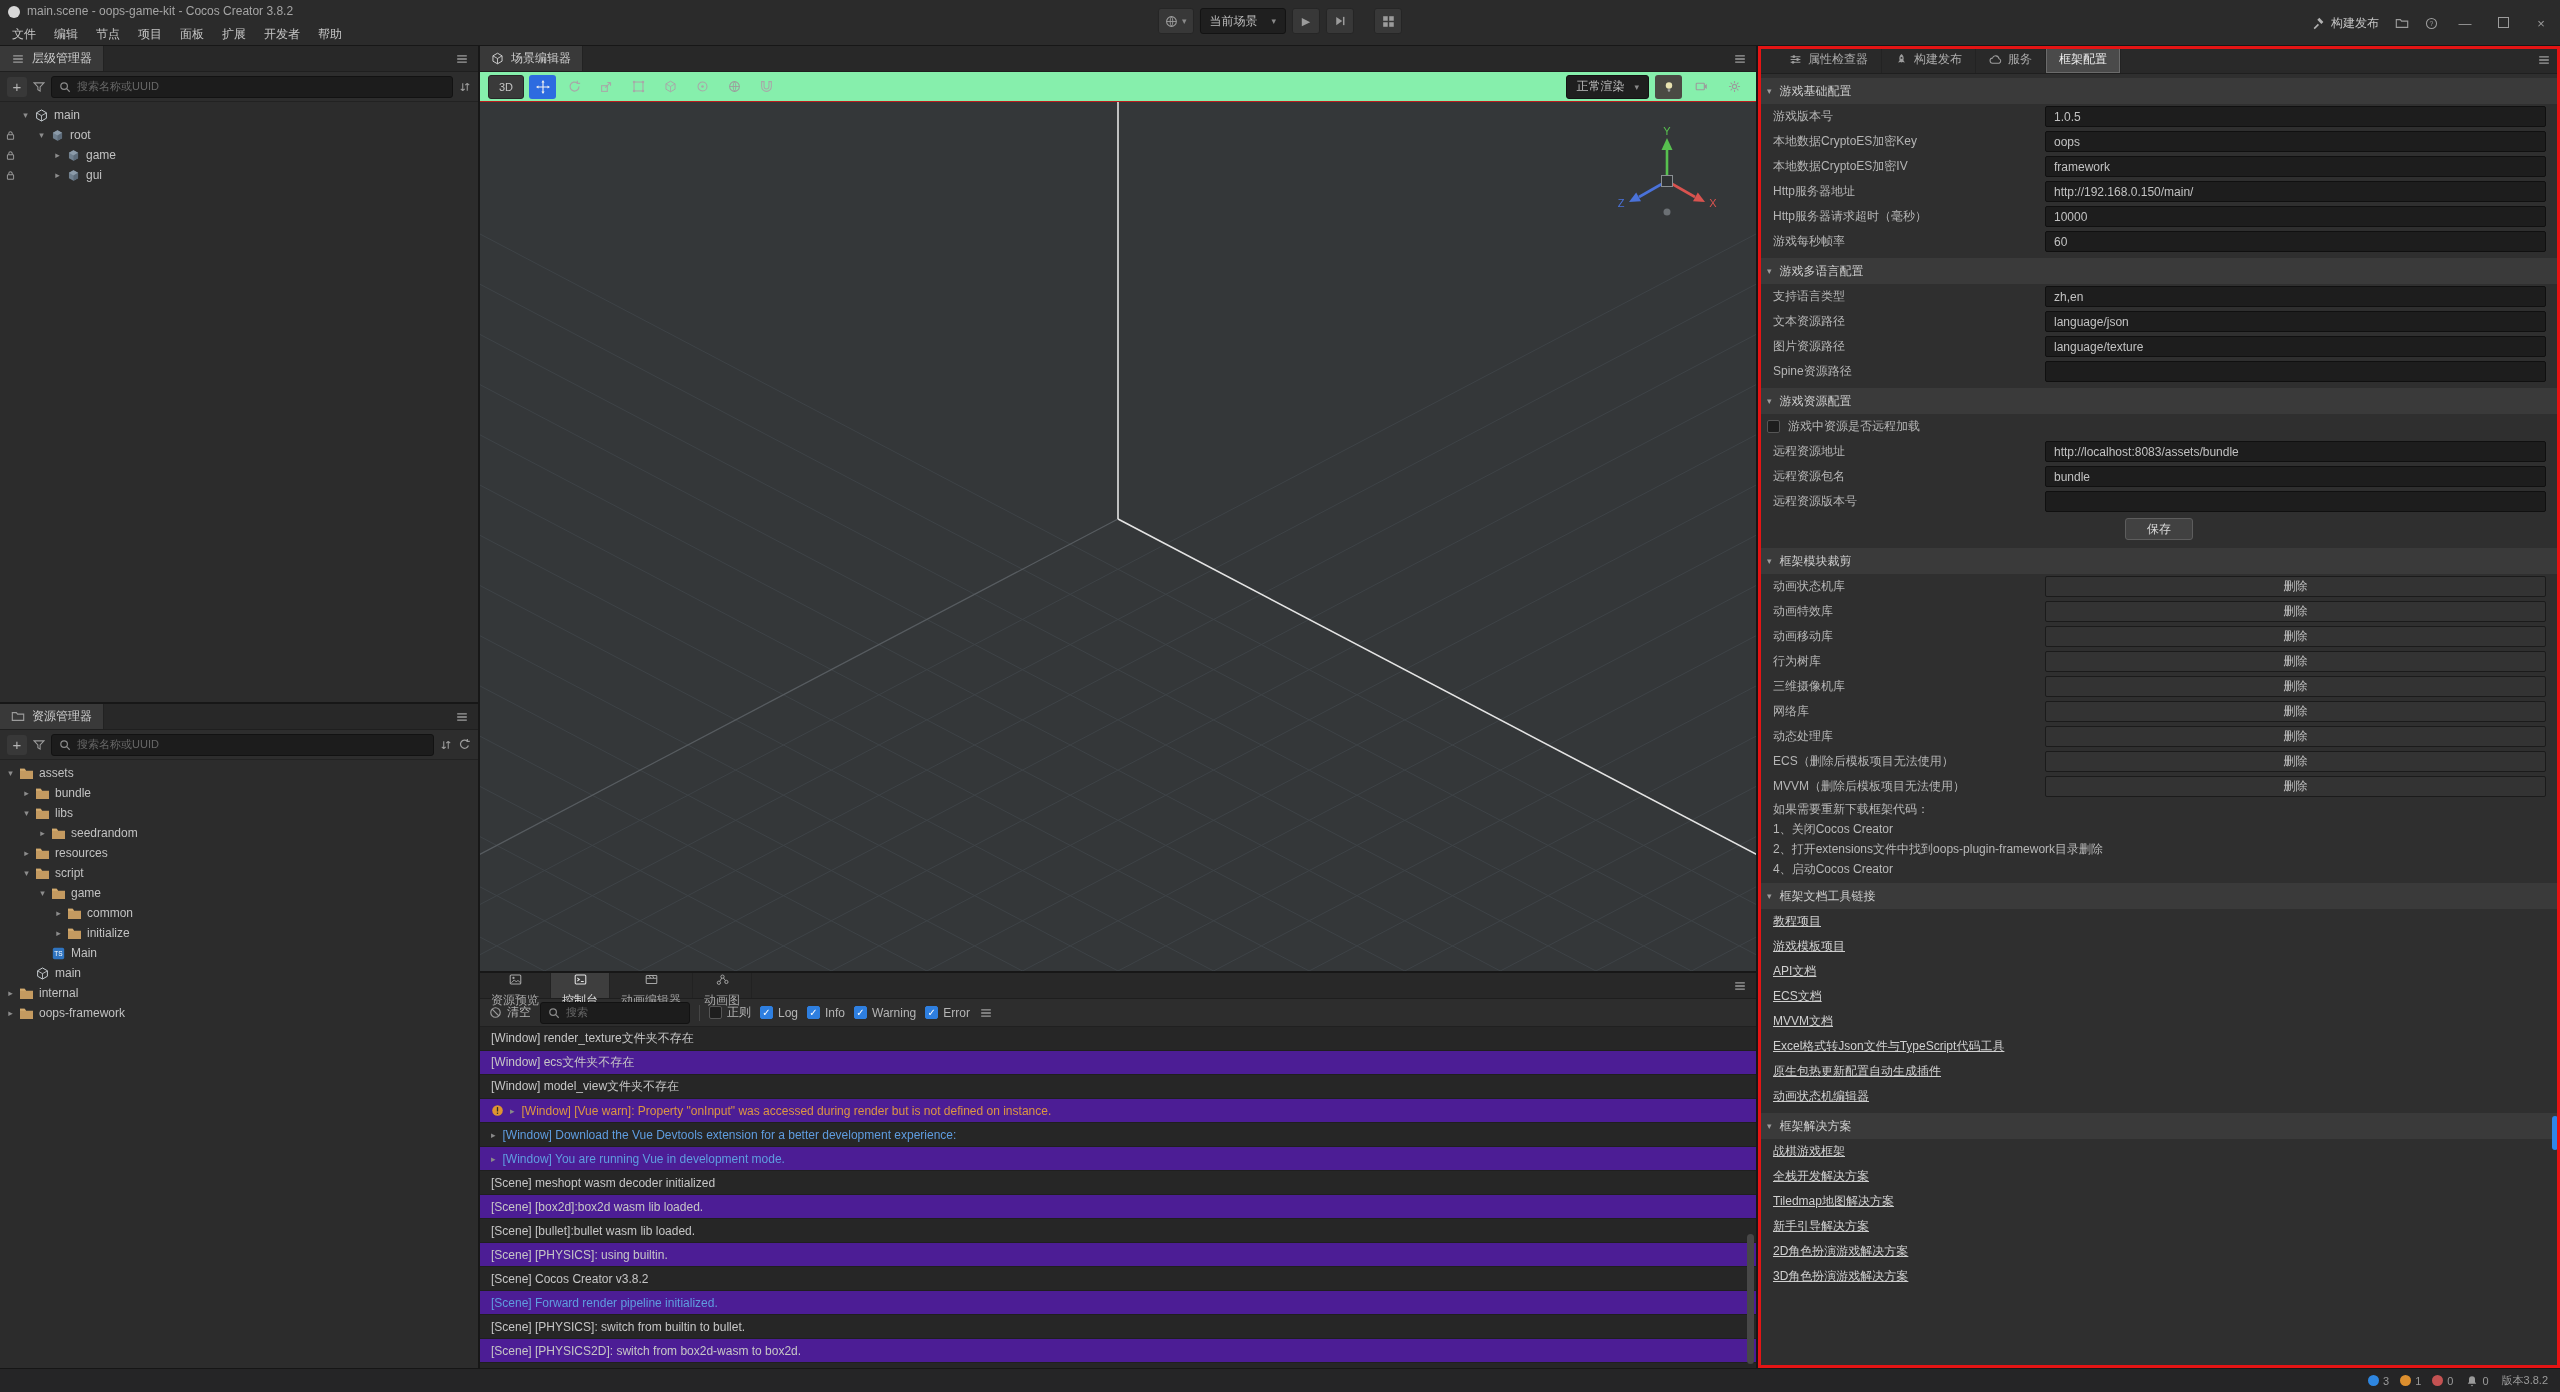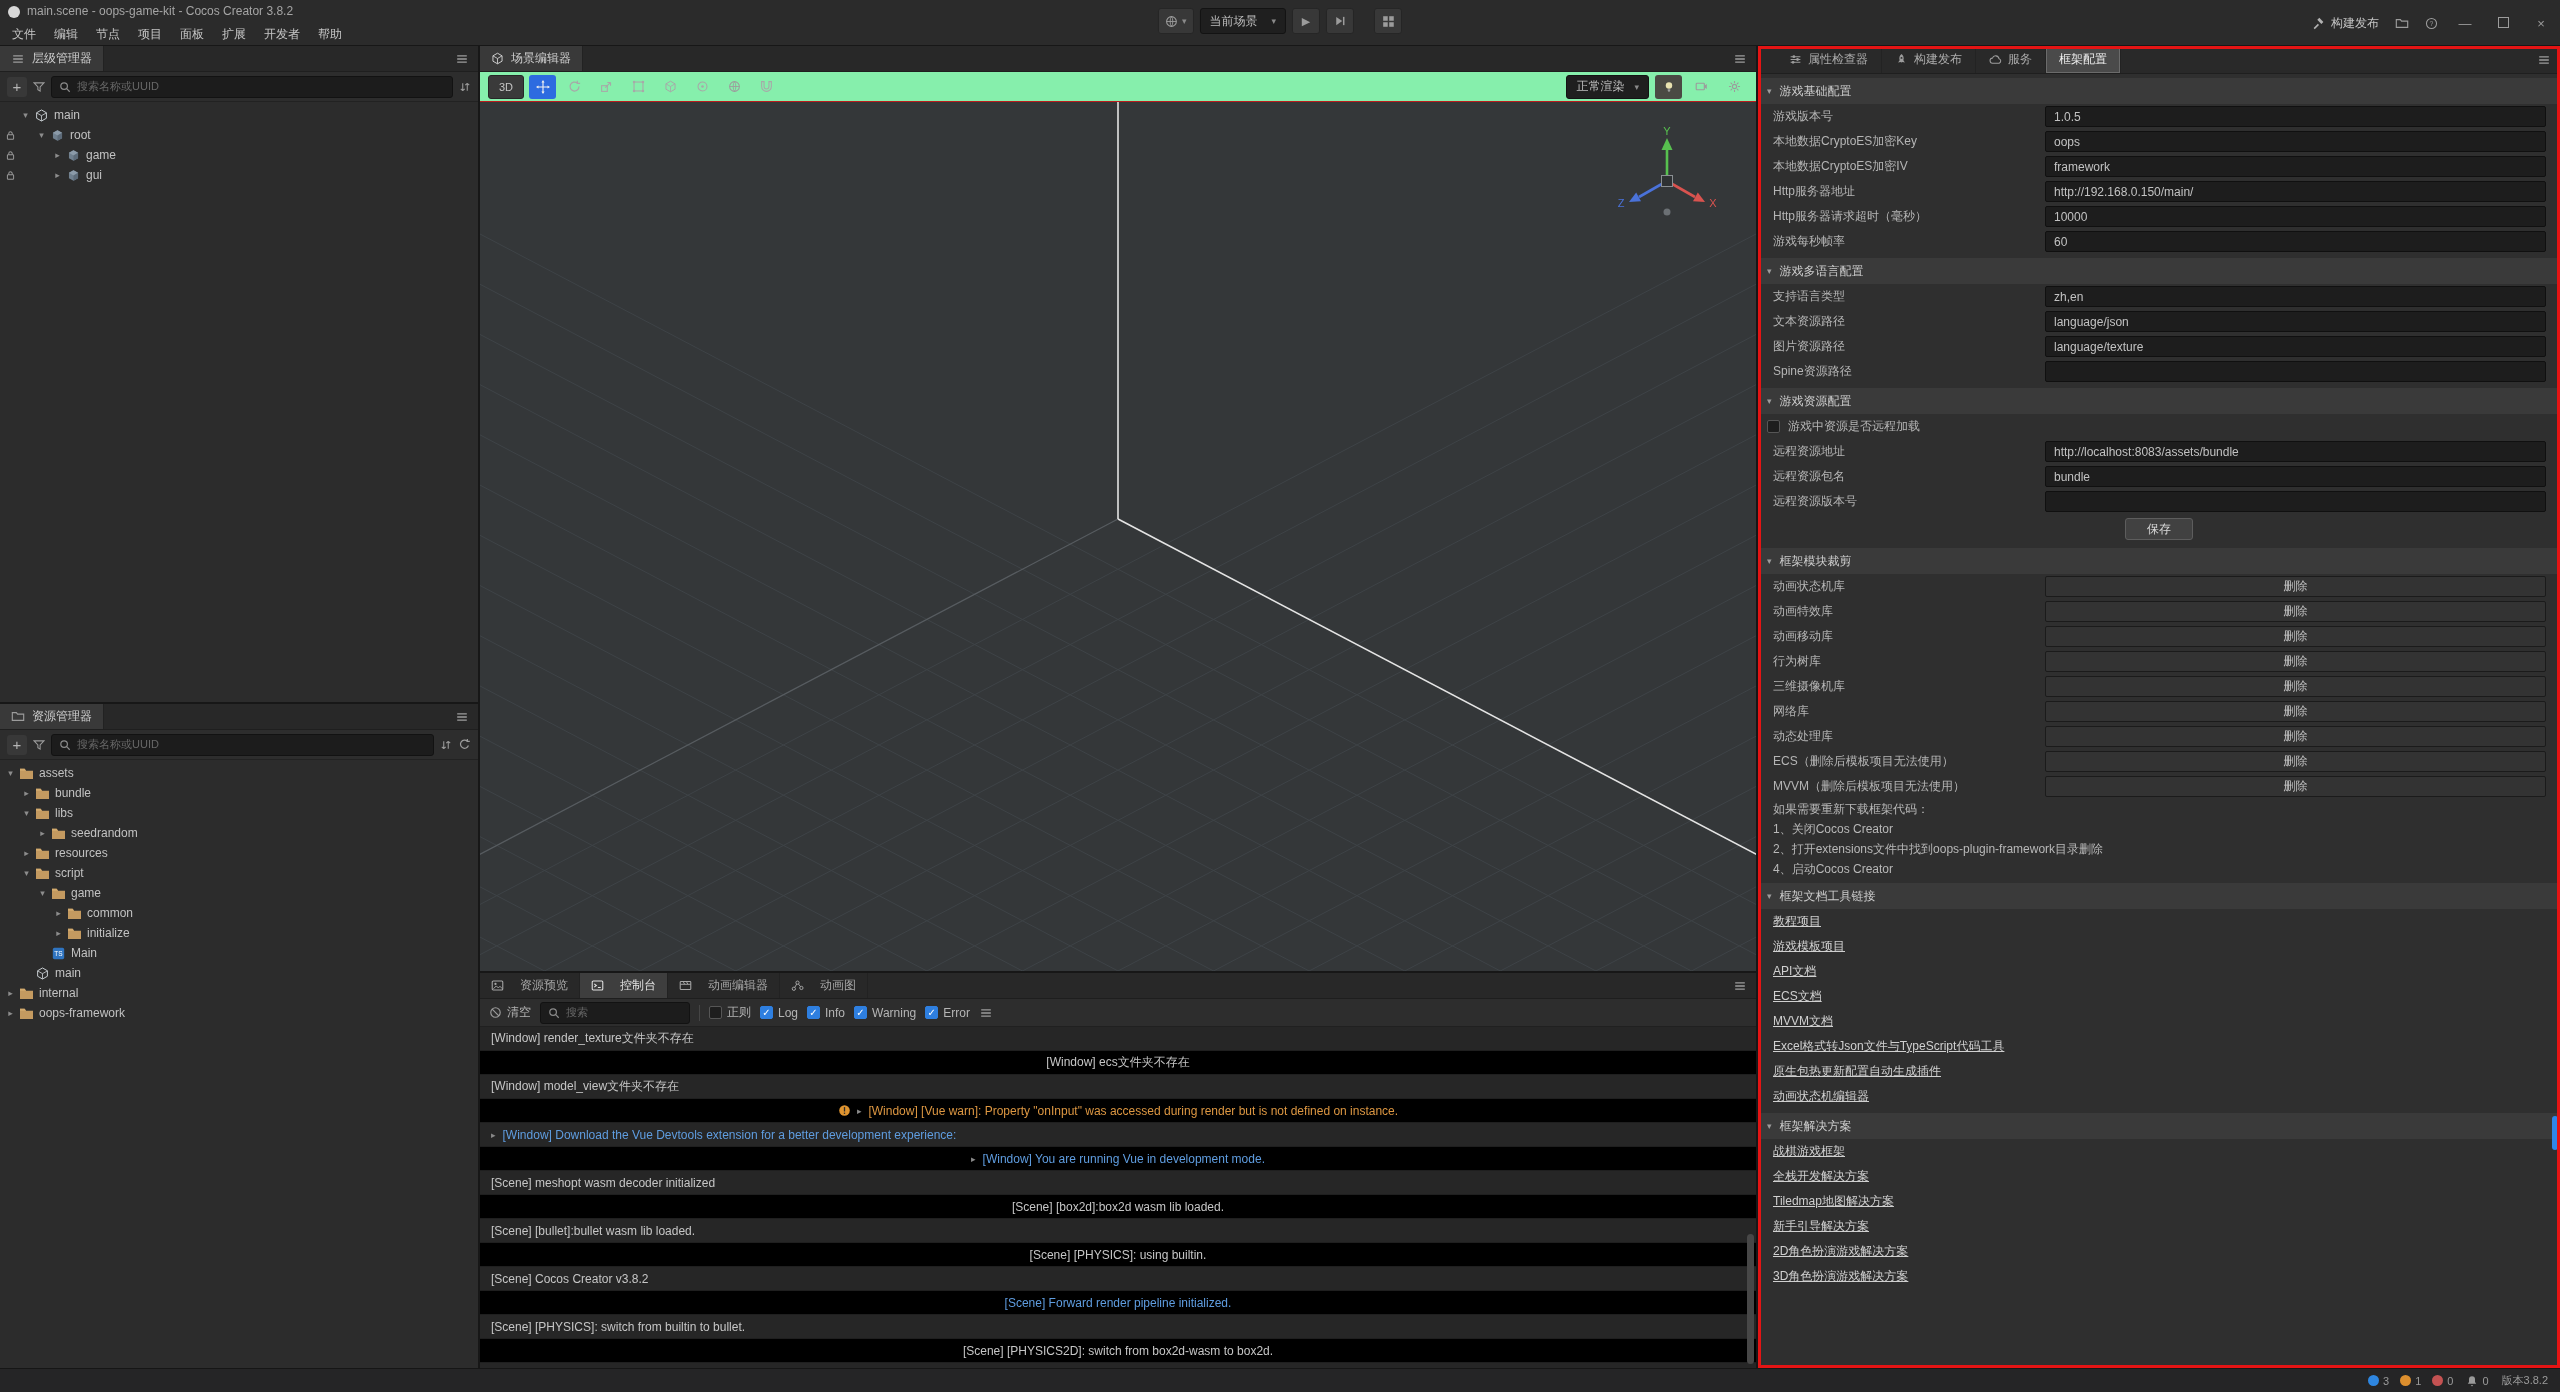--- a/index.html
+++ b/index.html
@@ -55,33 +55,33 @@
   .tool-btn.mode3d { width:36px; background:#3a3a3a; border:1px solid #262626; color:#c5c5c5; font-size:11px; }
   .tool-btn.active { background:#2d6be0; color:#f0f0f0; }
   .tool-btn.lit { background:#4a4a44; }
   .viewport { position:absolute; left:0; top:56px; width:1276px; height:869px; background:#343739; }
   .gizmo { position:absolute; right:34px; top:24px; width:110px; height:110px; }
   .gz { font-size:11px; font-family:"Liberation Sans",sans-serif; }
 
   
   .console-panel { left:480px; top:927px; width:1276px; height:395px; background:#282828; }
   .console-tabs { height:26px; display:flex; align-items:stretch; background:#282828; border-bottom:1px solid #1e1e1e; }
-  .console-tab { display:flex; align-items:center; gap:16px; padding:0 11px; color:#a6a6a6; border-right:1px solid #222; font-size:12px; }
+  .console-tab { display:flex; align-items:center; gap:6px; padding:0 11px; color:#a6a6a6; border-right:1px solid #222; font-size:12px;flex-direction:column; }
   .console-tab.active { background:#3e3e3e; color:#e2e2e2; }
   .tabbar-end { margin-left:auto; display:flex; align-items:center; padding:0 9px; }
   .console-toolbar { height:28px; display:flex; align-items:center; gap:9px; padding:0 9px; background:#2d2d2d; border-bottom:1px solid #202020; }
   .ct-btn { display:flex; align-items:center; gap:5px; color:#b2b2b2; }
   .console-search { flex:0 0 150px; }
   .vsep { width:1px; height:16px; background:#454545; }
   .chk-wrap { display:flex; align-items:center; gap:5px; color:#b5b5b5; }
   .chk { width:13px; height:13px; border:1px solid #565656; border-radius:2px; background:#1e1e1e; display:inline-flex; align-items:center; justify-content:center; font-size:10px; color:#fff; line-height:1; }
   .chk.on { background:#2e7fe0; border-color:#2e7fe0; }
   .logs { position:absolute; left:0; top:54px; width:1276px; height:341px; background:#262626; }
   .log-row { height:24px; display:flex; align-items:center; padding:0 11px; color:#c6c6c6; border-bottom:1px solid #1f1f1f; font-size:12px; white-space:nowrap; }
-  .log-row.alt { background:#000000;justify-content:center; }
+  .log-row.alt { background:#4c1d95; }
   .log-row.warn { color:#dd9742; }
   .log-row.info { color:#5f9de0; }
   .log-ico { margin-right:6px; display:inline-flex; }
   .exp { color:#8a8a8a; margin-right:7px; font-size:9px; }
   .console-scroll { position:absolute; right:2px; bottom:4px; width:7px; height:130px; background:#474747; border-radius:4px; }
 
   
   .inspector-panel { left:1758px; top:0; width:802px; height:1322px; background:#2f2f2f; }
   .insp-tabs { height:28px; display:flex; align-items:stretch; background:#292929; border-bottom:1px solid #1f1f1f; padding-left:18px; }
   .insp-tab { display:flex; align-items:center; gap:6px; padding:0 13px; color:#ababab; font-size:12px; border-right:1px solid #232323; }

